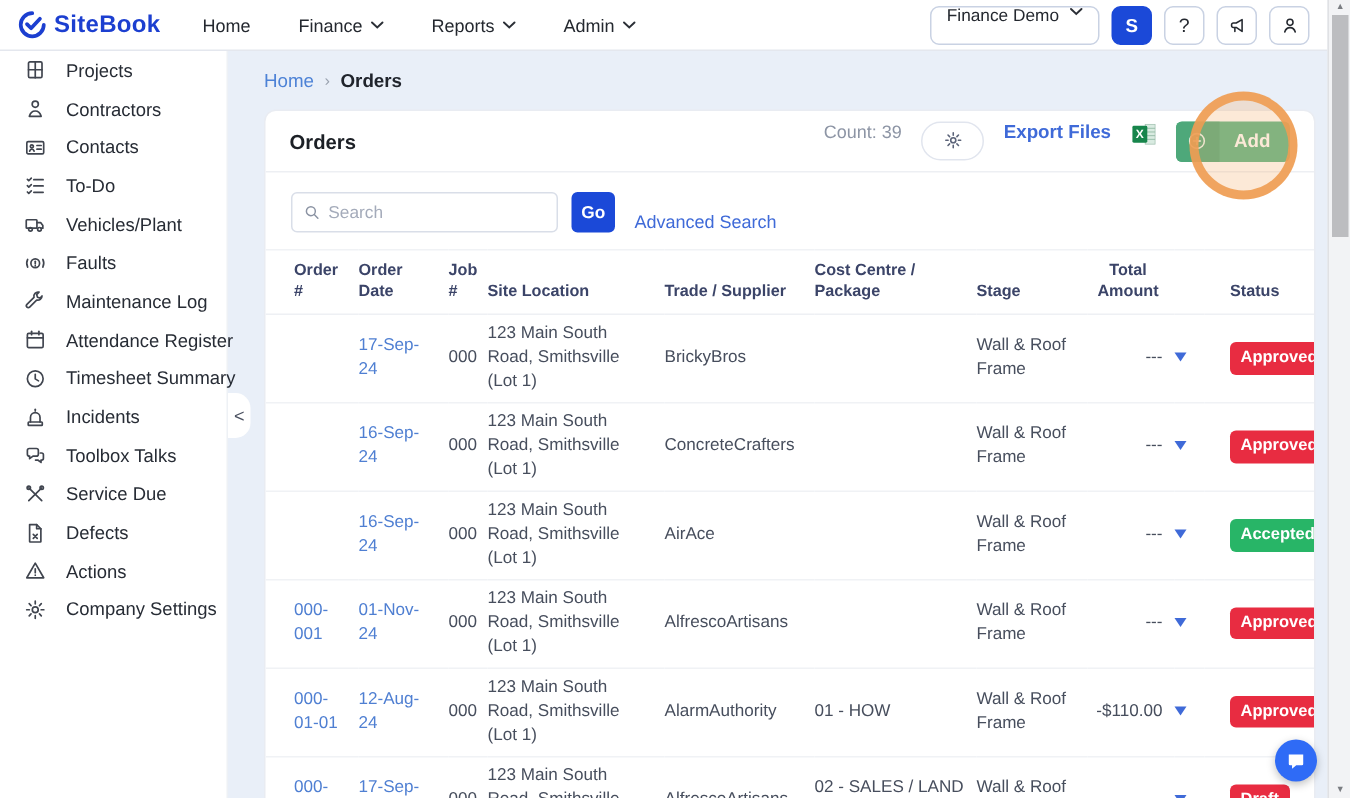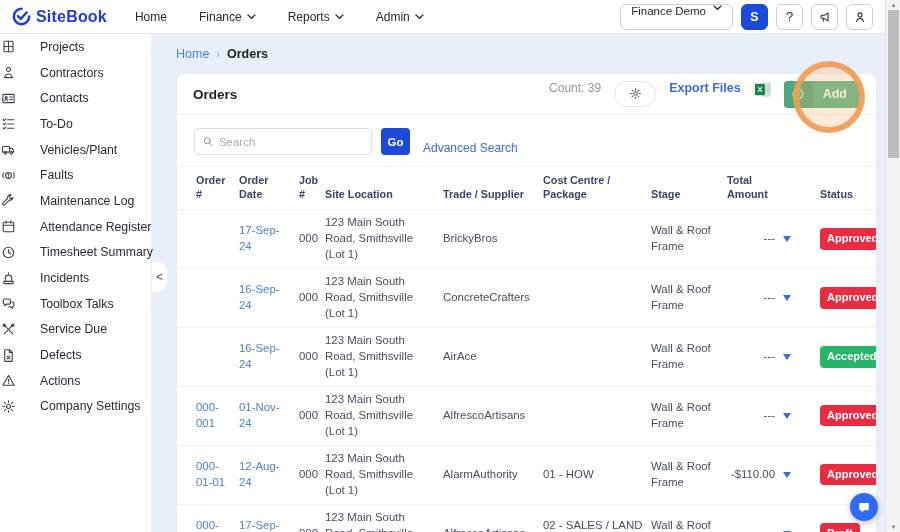--- a/index.html
+++ b/index.html
@@ -18,21 +18,21 @@
   .sq-blue { background:#1b49d8; border-color:#1b49d8; color:#fff; font-weight:bold; font-size:12.5px; }
 
   
   .scroll-col { position:absolute; right:0; top:0; width:15px; height:532px; background:#f2f3f5; border-left:1px solid #e0e1e4; z-index:10; }
   .scroll-thumb { position:absolute; top:10px; left:2px; width:11px; height:148px; background:#bcbdc0; }
   .scroll-arrow { position:absolute; left:0; width:15px; text-align:center; font-size:6px; color:#7a7d82; }
 
   
   .sidebar { position:absolute; top:34px; left:0; width:152px; height:498px; background:#fff; border-right:1px solid #eef1f5; z-index:5; }
   .side-section { padding:14px 0 6px 17px; font-size:9.5px; font-weight:bold; letter-spacing:1.2px; color:#a7aebb; }
-  .side-item { display:flex; align-items:center; gap:24px; padding-left:1px; height:25.7px; font-size:12.3px; color:#272c35; cursor:pointer; white-space:nowrap; }
+  .side-item { display:flex; align-items:center; gap:13px; padding-left:16px; height:25.7px; font-size:12.3px; color:#272c35; cursor:pointer; white-space:nowrap; }
   .side-item svg { flex:0 0 auto; }
   .collapse-tab { position:absolute; top:262px; left:152px; width:15px; height:30px; background:#fff; border-radius:0 10px 10px 0; display:flex; align-items:center; justify-content:center; font-size:12px; color:#4a5160; cursor:pointer; z-index:5; }
 
   
   .content { margin-left:152px; padding:47px 0 0 24px; width:733px; }
   .breadcrumb { display:flex; align-items:center; gap:7px; font-size:12.5px; margin-bottom:12px; }
   .crumb-home { color:#4d82d6; cursor:pointer; }
   .crumb-sep { color:#9aa2af; font-size:11px; }
   .crumb-cur { color:#20242c; font-weight:bold; }
 
@@ -55,21 +55,21 @@
   .go-btn { width:29px; height:27px; margin-left:9px; background:#1b49d8; color:#fff; border:none; border-radius:4px; font-size:11.5px; font-weight:bold; font-family:inherit; cursor:pointer; }
   .adv-link { margin-left:13px; font-size:12px; color:#3f6ad8; cursor:pointer; }
 
   table { width:701px; border-collapse:collapse; table-layout:fixed; margin-top:2px; border-top:1px solid #f0f2f5; }
   col.c1{width:62px} col.c2{width:60px} col.c3{width:26px} col.c4{width:118px} col.c5{width:100px} col.c6{width:108px} col.c7{width:74px} col.c8{width:58px} col.c9{width:20px} col.c10{width:17px} col.c11{width:58px}
   thead th { font-size:10.8px; font-weight:bold; color:#3b4468; text-align:left; vertical-align:bottom; padding:6px 6px 8px 0; line-height:1.3; border-bottom:1px solid #eef0f4; }
   thead th:first-child, tbody td:first-child { padding-left:19px; }
   th.th-amt { text-align:right; }
   .wrap36 { display:inline-block; max-width:36px; }
   .wrap22 { display:inline-block; max-width:22px; }
-  .wrap50 { display:inline-block; max-width:50px; text-align:left; }
+  .wrap50 { display:inline-block; max-width:50px; text-align:center; }
   tbody td { font-size:11.4px; color:#474e5d; padding:5px 8px 5px 0; line-height:1.4; border-bottom:1px solid #f0f2f5; vertical-align:middle; }
   td.c-amt { text-align:right; }
   a.lnk { color:#4f7fd2; text-decoration:none; cursor:pointer; }
   .caret { display:inline-block; width:0; height:0; border-left:4.5px solid transparent; border-right:4.5px solid transparent; border-top:6px solid #3f6ad8; cursor:pointer; }
   .ebadge { display:inline-flex; align-items:center; justify-content:center; width:13px; height:13px; border-radius:50%; background:#f3a72c; border:1px solid #e09417; color:#fff7e0; font-size:8.5px; font-weight:bold; }
   .badge { display:inline-block; padding:3px 7px; border-radius:4px; color:#fff; font-size:11px; font-weight:bold; white-space:nowrap; }
 
   
   .focus-ring { position:absolute; left:793px; top:61px; width:72px; height:72px; border:6px solid rgba(239,157,82,.9); background:rgba(244,176,110,.28); border-radius:50%; z-index:20; pointer-events:none; }
 

